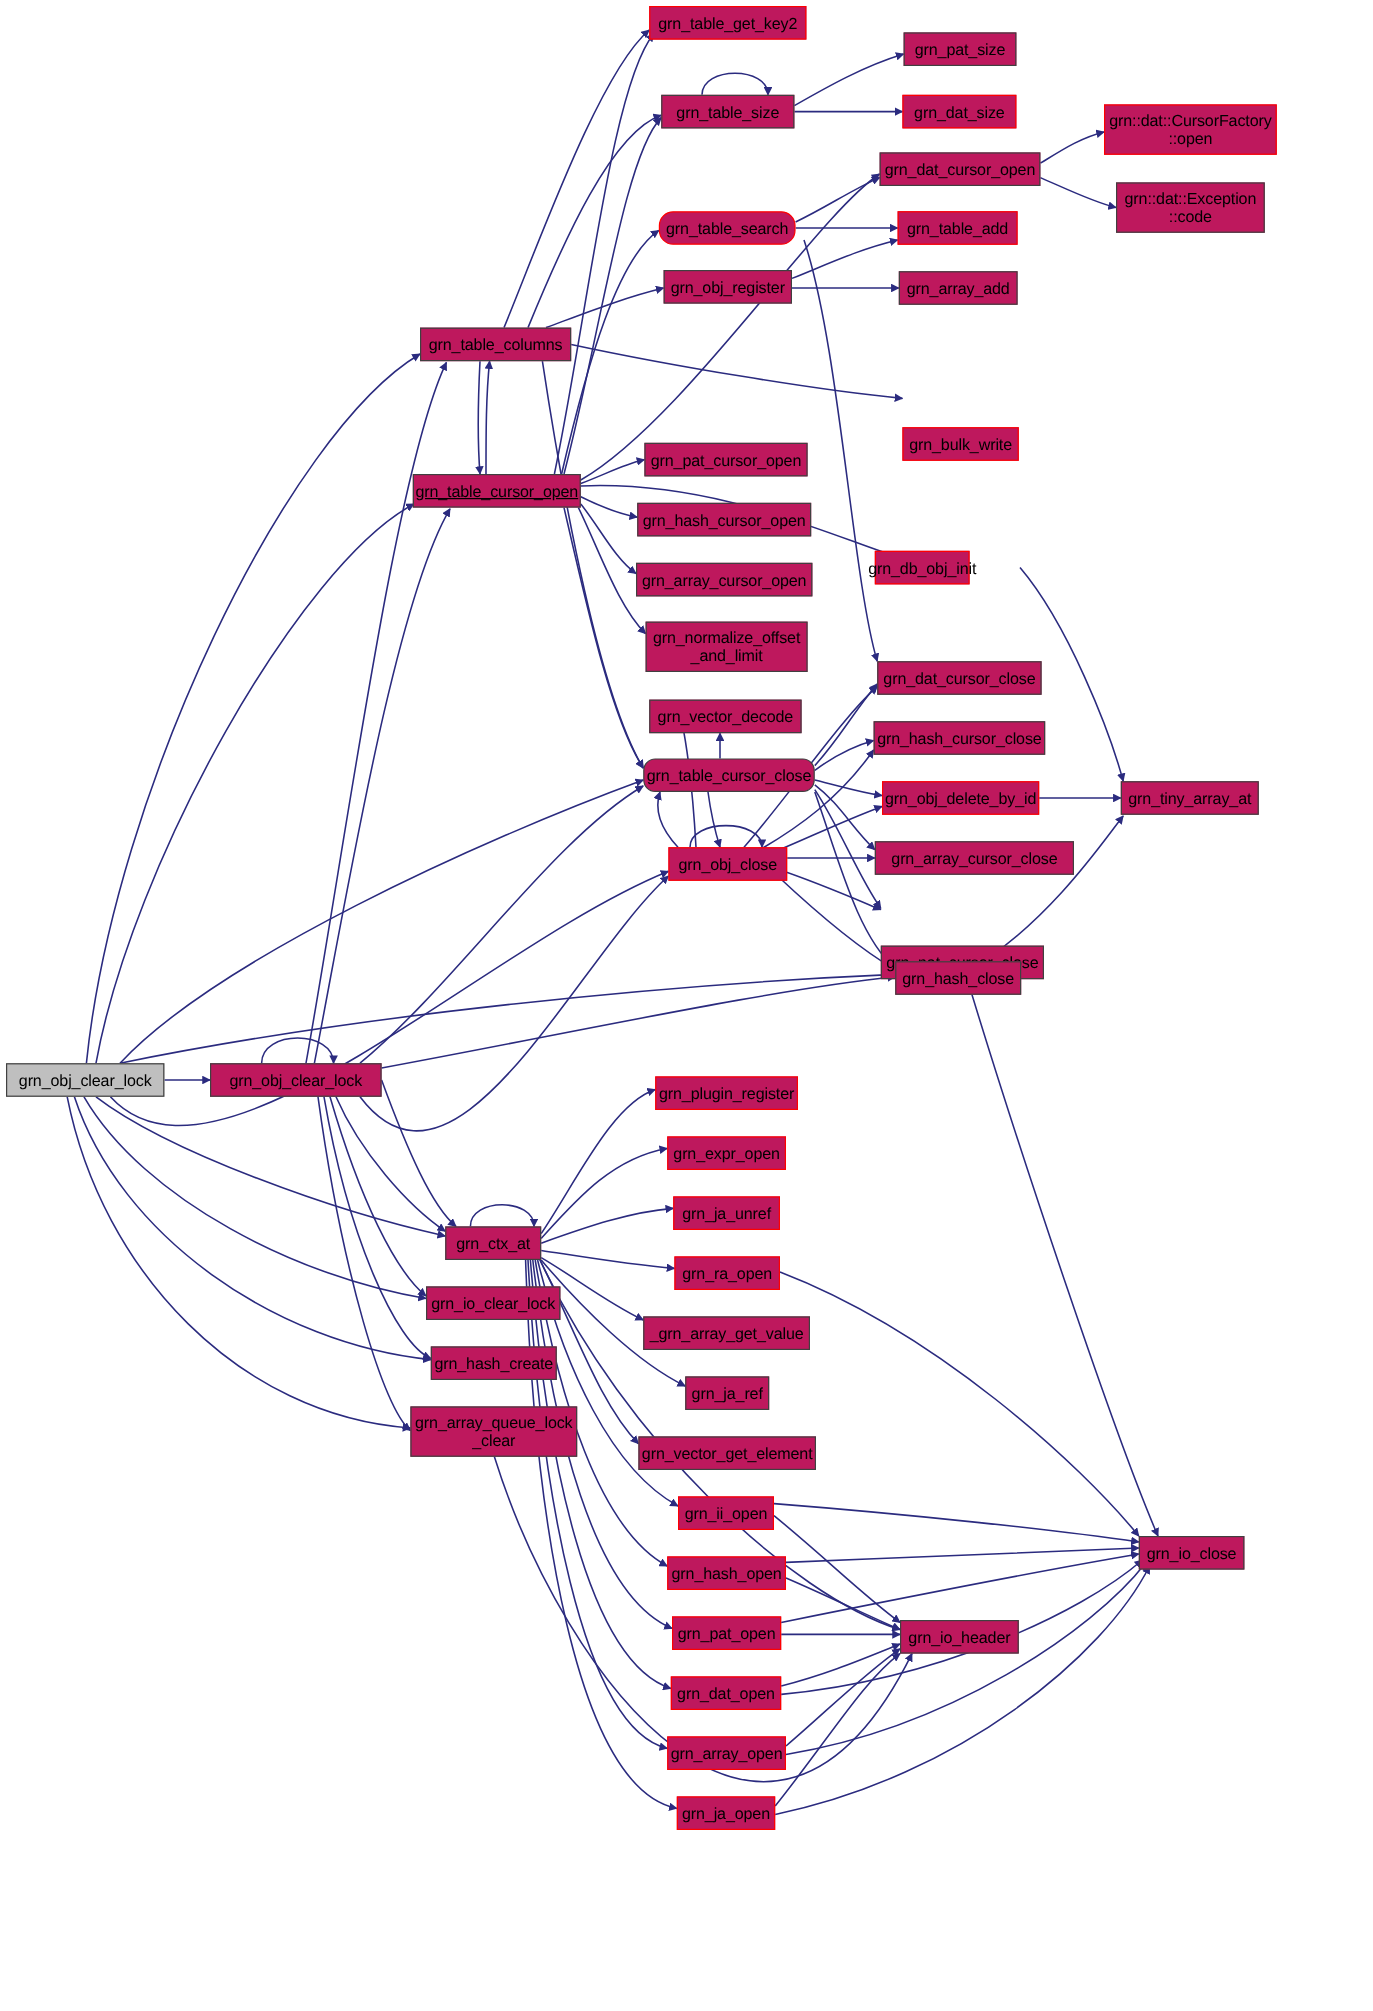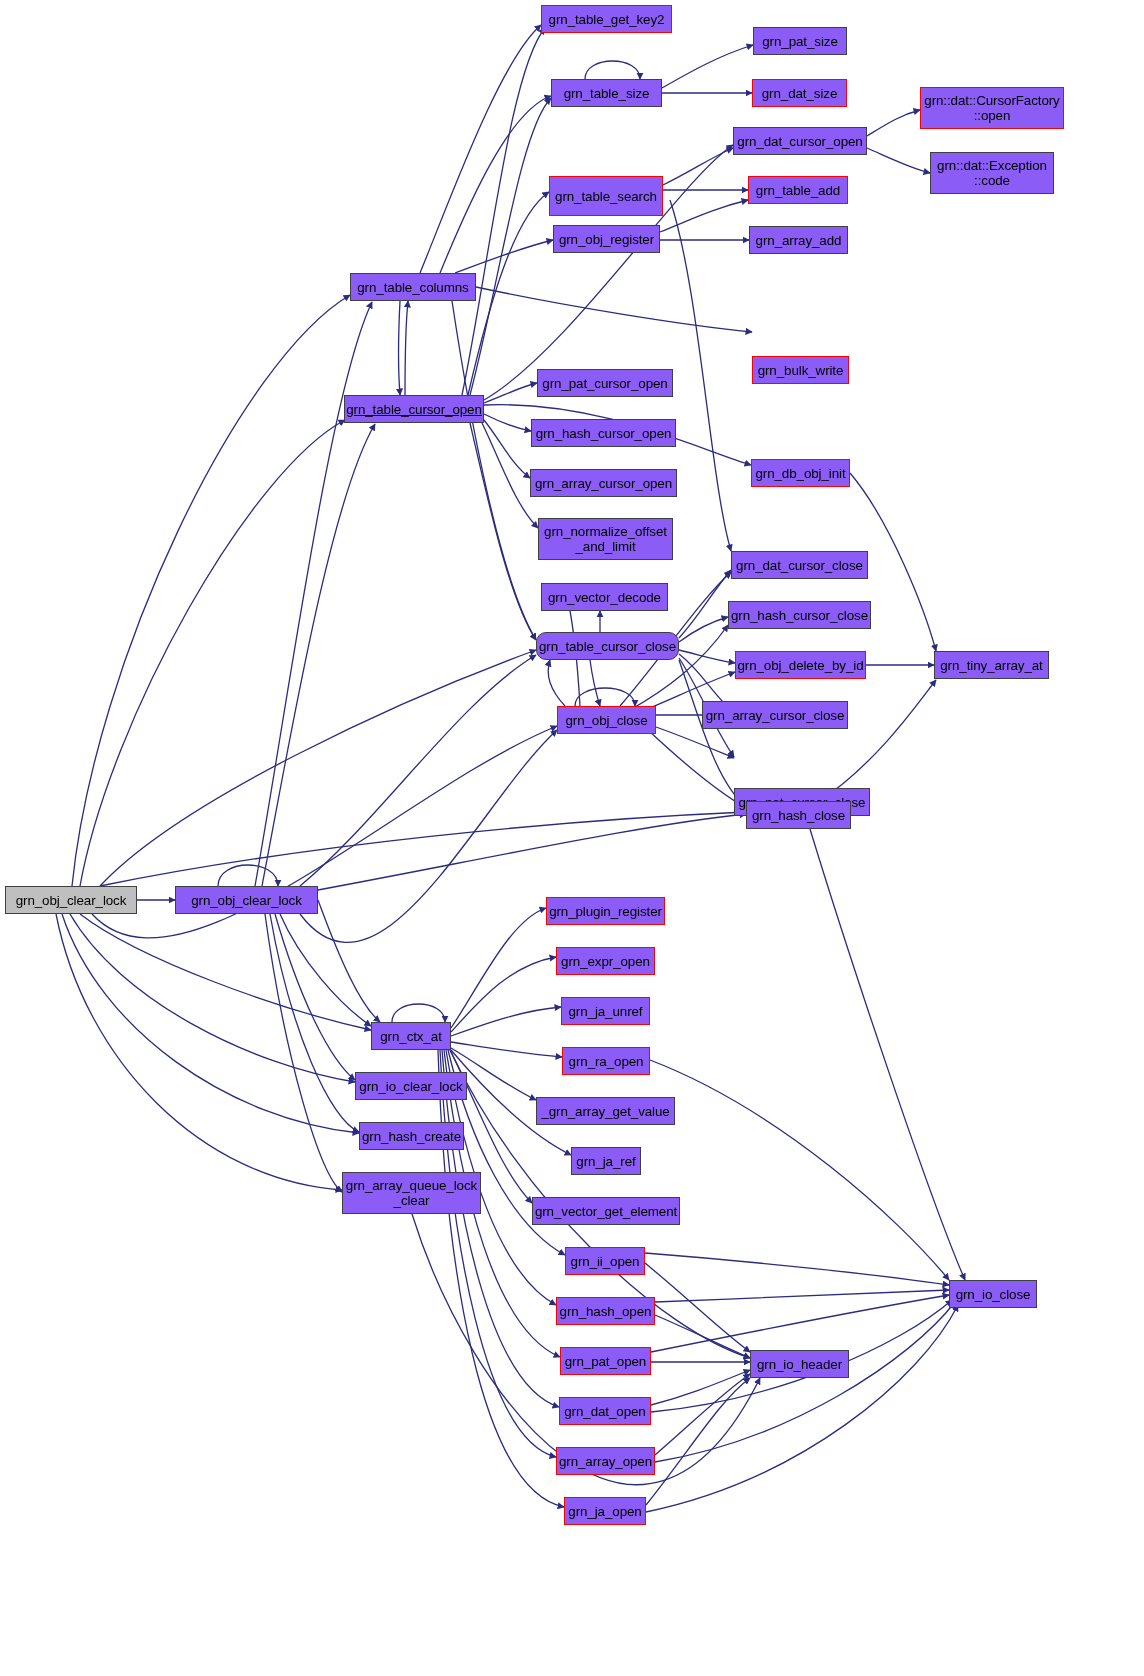--- a/index.html
+++ b/index.html
@@ -12,21 +12,21 @@
     overflow:hidden;
   }
   #edges{position:absolute;left:0;top:0;width:1144px;height:1676px;}
   .node{
     position:absolute;
     box-sizing:border-box;
     display:flex;
     align-items:center;
     justify-content:center;
     text-align:center;
-    background:#8b5cf6;
+    background:#be185d;
     border:1px solid #404040;
     color:#000000;
     font-size:13.4px;
     line-height:15px;
     letter-spacing:-0.1px;
     white-space:pre-line;
     z-index:5;
   }
   .node.red{border:1px solid #ff0000;}
   .node.cur{background:#bfbfbf;border:1px solid #404040;}
@@ -147,40 +147,40 @@
       <div class="node" style="left: 175px; top: 886px; width: 143px; height: 28px;">grn_obj_clear_lock</div>
       <div class="node red" style="left: 541px; top: 5px; width: 131px; height: 28px;">grn_table_get_key2</div>
       <div class="node" style="left: 551px; top: 79px; width: 111px; height: 28px;">grn_table_size</div>
       <div class="node" style="left: 753px; top: 27px; width: 94px; height: 28px;">grn_pat_size</div>
       <div class="node red" style="left: 752px; top: 79px; width: 95px; height: 28px;">grn_dat_size</div>
       <div class="node" style="left: 733px; top: 127px; width: 134px; height: 28px;">grn_dat_cursor_open</div>
       <div class="node red" style="left: 920px; top: 87px; width: 144px; height: 42px;">grn::dat::CursorFactory
 ::open</div>
       <div class="node" style="left: 930px; top: 152px; width: 124px; height: 42px;">grn::dat::Exception
 ::code</div>
-      <div class="node red" style="left: 549px; top: 176px; width: 114px; height: 40px;">grn_table_search</div>
+      <div class="node red" style="left: 549px; top: 176px; width: 114px; height: 28px; border-radius: 12px;">grn_table_search</div>
       <div class="node red" style="left: 748px; top: 176px; width: 100px; height: 28px;">grn_table_add</div>
       <div class="node" style="left: 553px; top: 225px; width: 107px; height: 28px;">grn_obj_register</div>
       <div class="node" style="left: 749px; top: 226px; width: 99px; height: 28px;">grn_array_add</div>
       <div class="node" style="left: 350px; top: 273px; width: 126px; height: 28px;">grn_table_columns</div>
       <div class="node red" style="left: 752px; top: 320px; width: 97px; height: 28px; margin-top: 36px;">grn_bulk_write</div>
       <div class="node" style="left: 537px; top: 369px; width: 136px; height: 28px;">grn_pat_cursor_open</div>
       <div class="node" style="left: 344px; top: 395px; width: 140px; height: 28px; text-decoration: underline;">grn_table_cursor_open</div>
       <div class="node" style="left: 531px; top: 419px; width: 145px; height: 28px;">grn_hash_cursor_open</div>
       <div class="node" style="left: 530px; top: 469px; width: 147px; height: 28px;">grn_array_cursor_open</div>
-      <div class="node red" style="left: 751px; top: 459px; width: 99px; height: 28px;">grn_db_obj_init</div>
+      <div class="node red" style="left: 729px; top: 459px; width: 79px; height: 28px;">grn_db_obj_init</div>
       <div class="node" style="left: 538px; top: 518px; width: 135px; height: 42px;">grn_normalize_offset
 _and_limit</div>
       <div class="node" style="left: 731px; top: 551px; width: 137px; height: 28px;">grn_dat_cursor_close</div>
       <div class="node" style="left: 541px; top: 583px; width: 127px; height: 28px;">grn_vector_decode</div>
       <div class="node" style="left: 728px; top: 601px; width: 143px; height: 28px;">grn_hash_cursor_close</div>
       <div class="node" style="left: 536px; top: 632px; width: 143px; height: 28px; border-radius: 10px;">grn_table_cursor_close</div>
       <div class="node red" style="left: 735px; top: 651px; width: 131px; height: 28px;">grn_obj_delete_by_id</div>
       <div class="node" style="left: 934px; top: 651px; width: 115px; height: 28px;">grn_tiny_array_at</div>
-      <div class="node" style="left: 702px; top: 701px; width: 146px; height: 28px;">grn_array_cursor_close</div>
+      <div class="node" style="left: 729px; top: 701px; width: 166px; height: 28px;">grn_array_cursor_close</div>
       <div class="node red" style="left: 557px; top: 706px; width: 99px; height: 28px;">grn_obj_close</div>
       <div class="node" style="left: 734px; top: 788px; width: 136px; height: 28px;">grn_pat_cursor_close</div>
       <div class="node" style="left: 746px; top: 801px; width: 105px; height: 28px;">grn_hash_close</div>
       <div class="node red" style="left: 546px; top: 897px; width: 119px; height: 28px;">grn_plugin_register</div>
       <div class="node red" style="left: 556px; top: 947px; width: 99px; height: 28px;">grn_expr_open</div>
       <div class="node red" style="left: 561px; top: 997px; width: 89px; height: 28px;">grn_ja_unref</div>
       <div class="node" style="left: 371px; top: 1022px; width: 80px; height: 28px;">grn_ctx_at</div>
       <div class="node red" style="left: 562px; top: 1047px; width: 88px; height: 28px;">grn_ra_open</div>
       <div class="node" style="left: 355px; top: 1072px; width: 112px; height: 28px;">grn_io_clear_lock</div>
       <div class="node" style="left: 536px; top: 1097px; width: 139px; height: 28px;">_grn_array_get_value</div>

